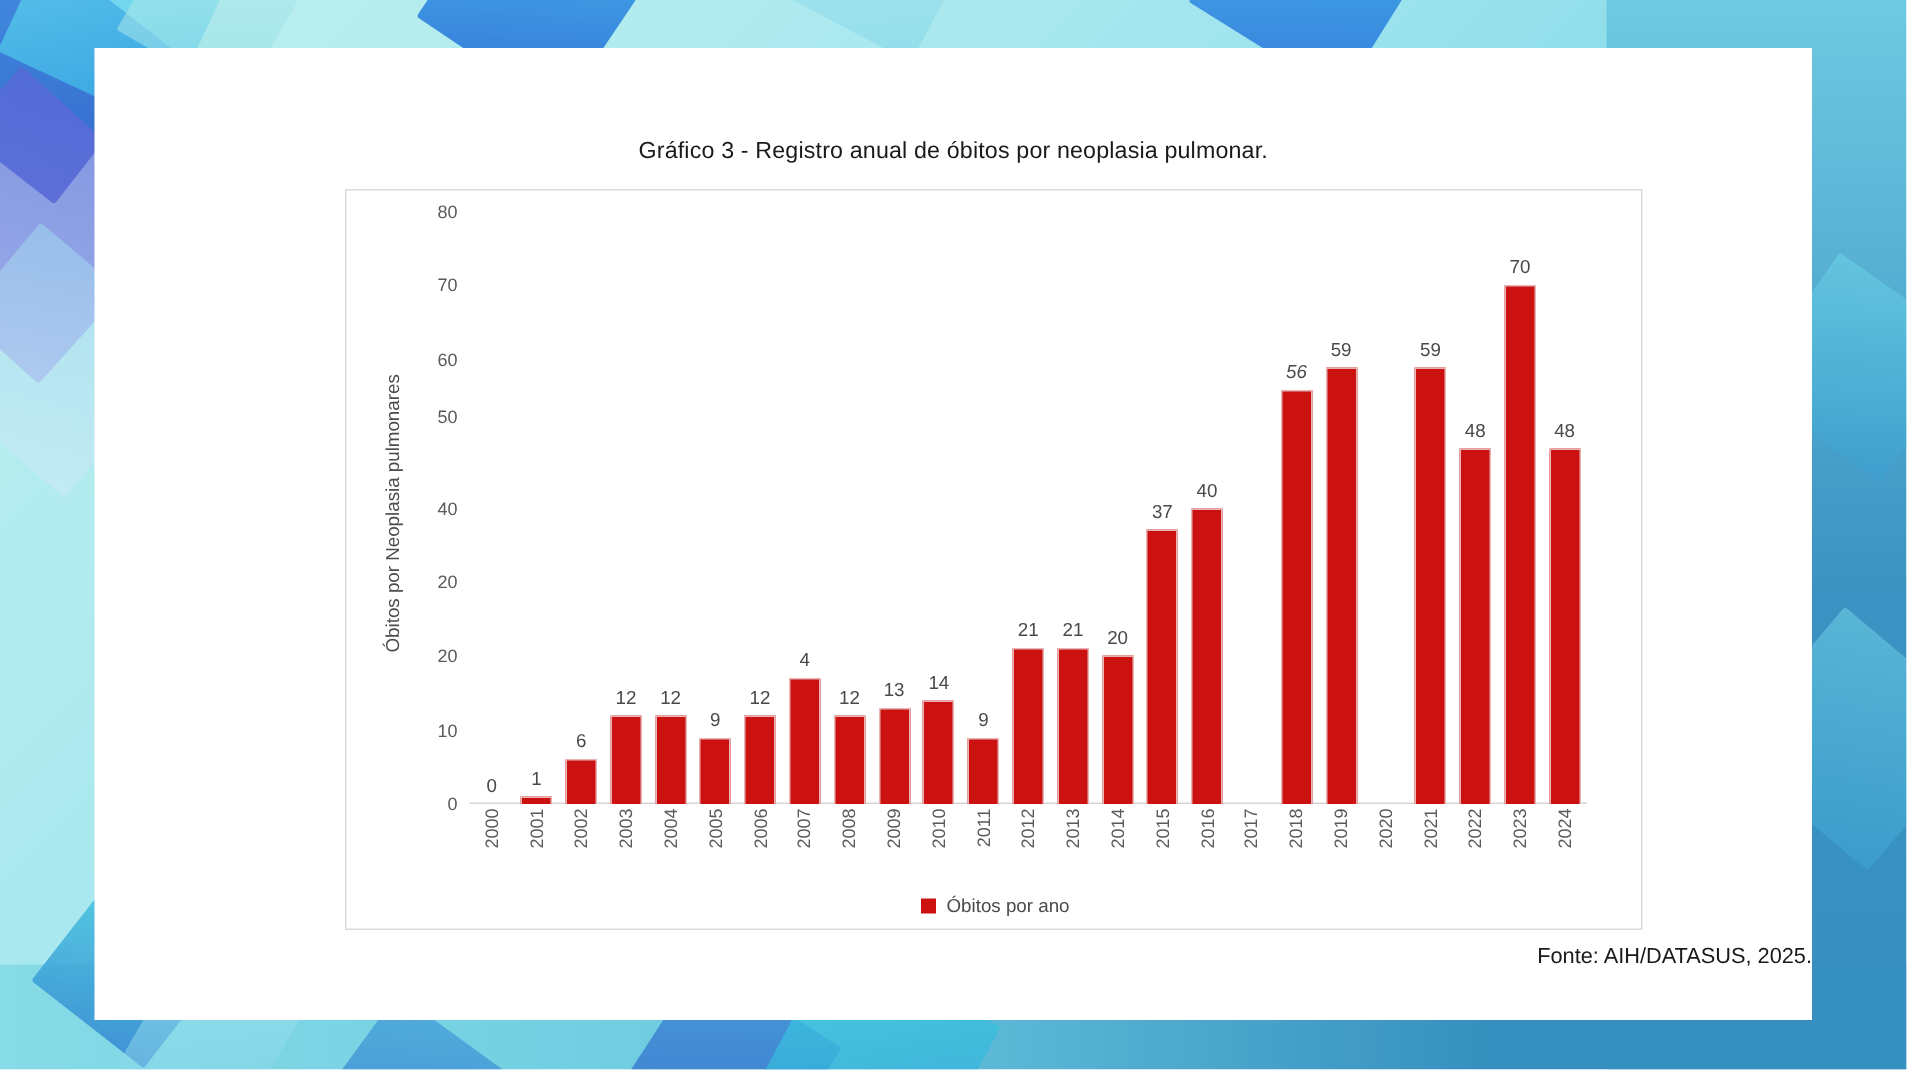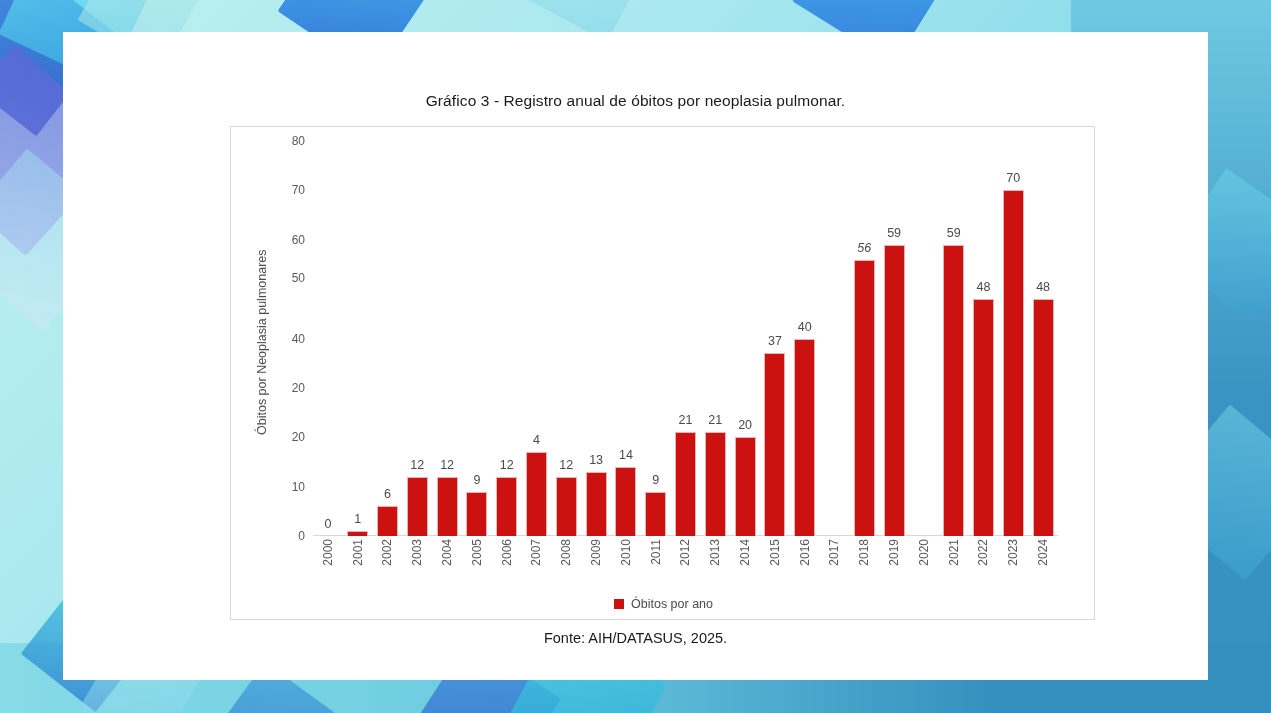--- a/index.html
+++ b/index.html
@@ -158,21 +158,21 @@
   }
   #legend-text {
     font-size: 12.5px;
     color: #4a4a4a;
   }
 
   #chart-source {
     position: absolute;
     left: 0; top: 598px;
     width: 1145px;
-    text-align: center;
+    text-align: right;
     font-size: 14.5px;
     color: #1a1a1a;
   }
 </style>
 </head>
 <body>
 
 <div id="slide-root">
 
   <div class="bg-solid-right"></div>

